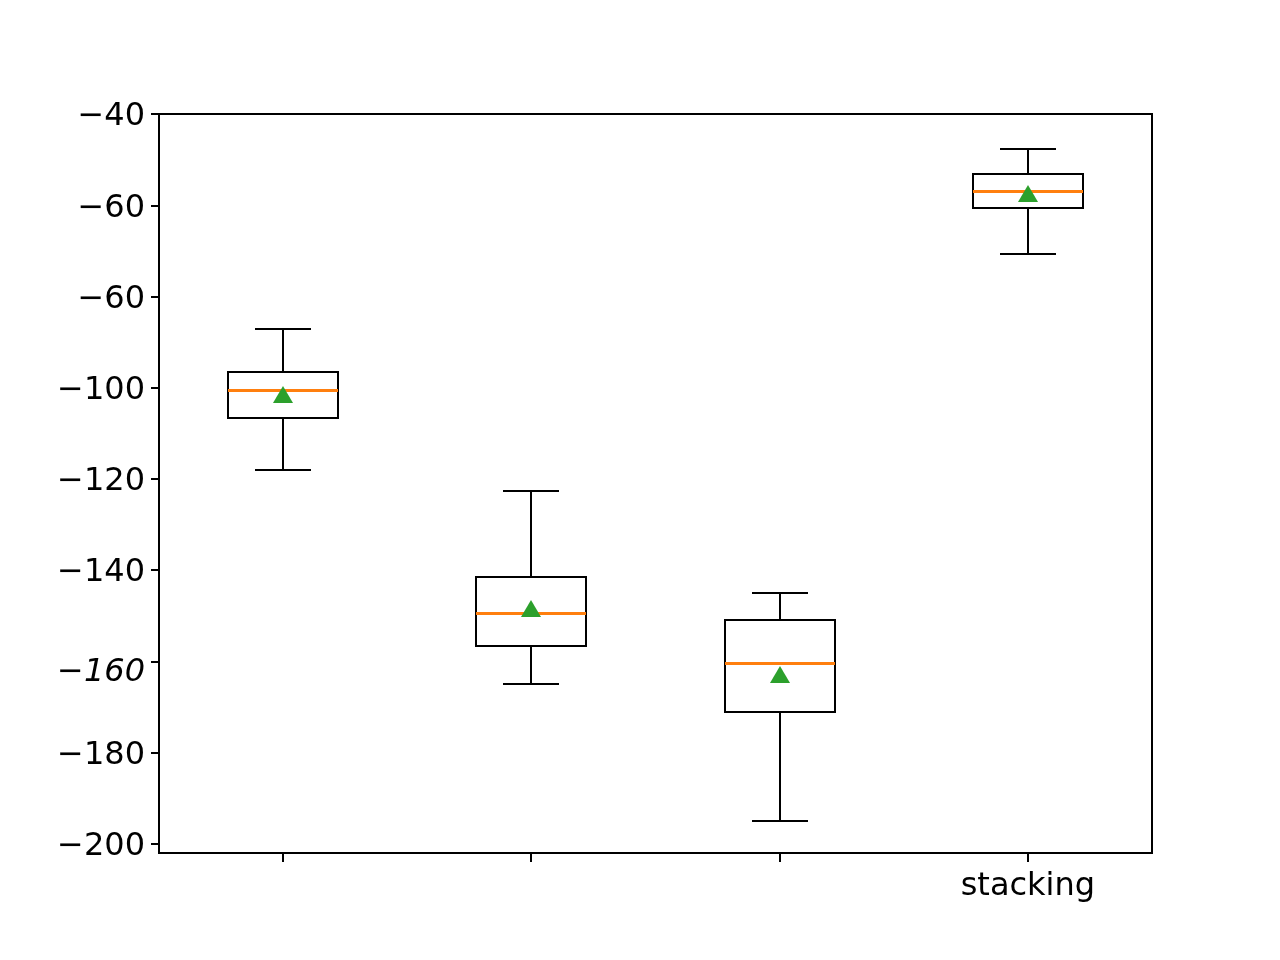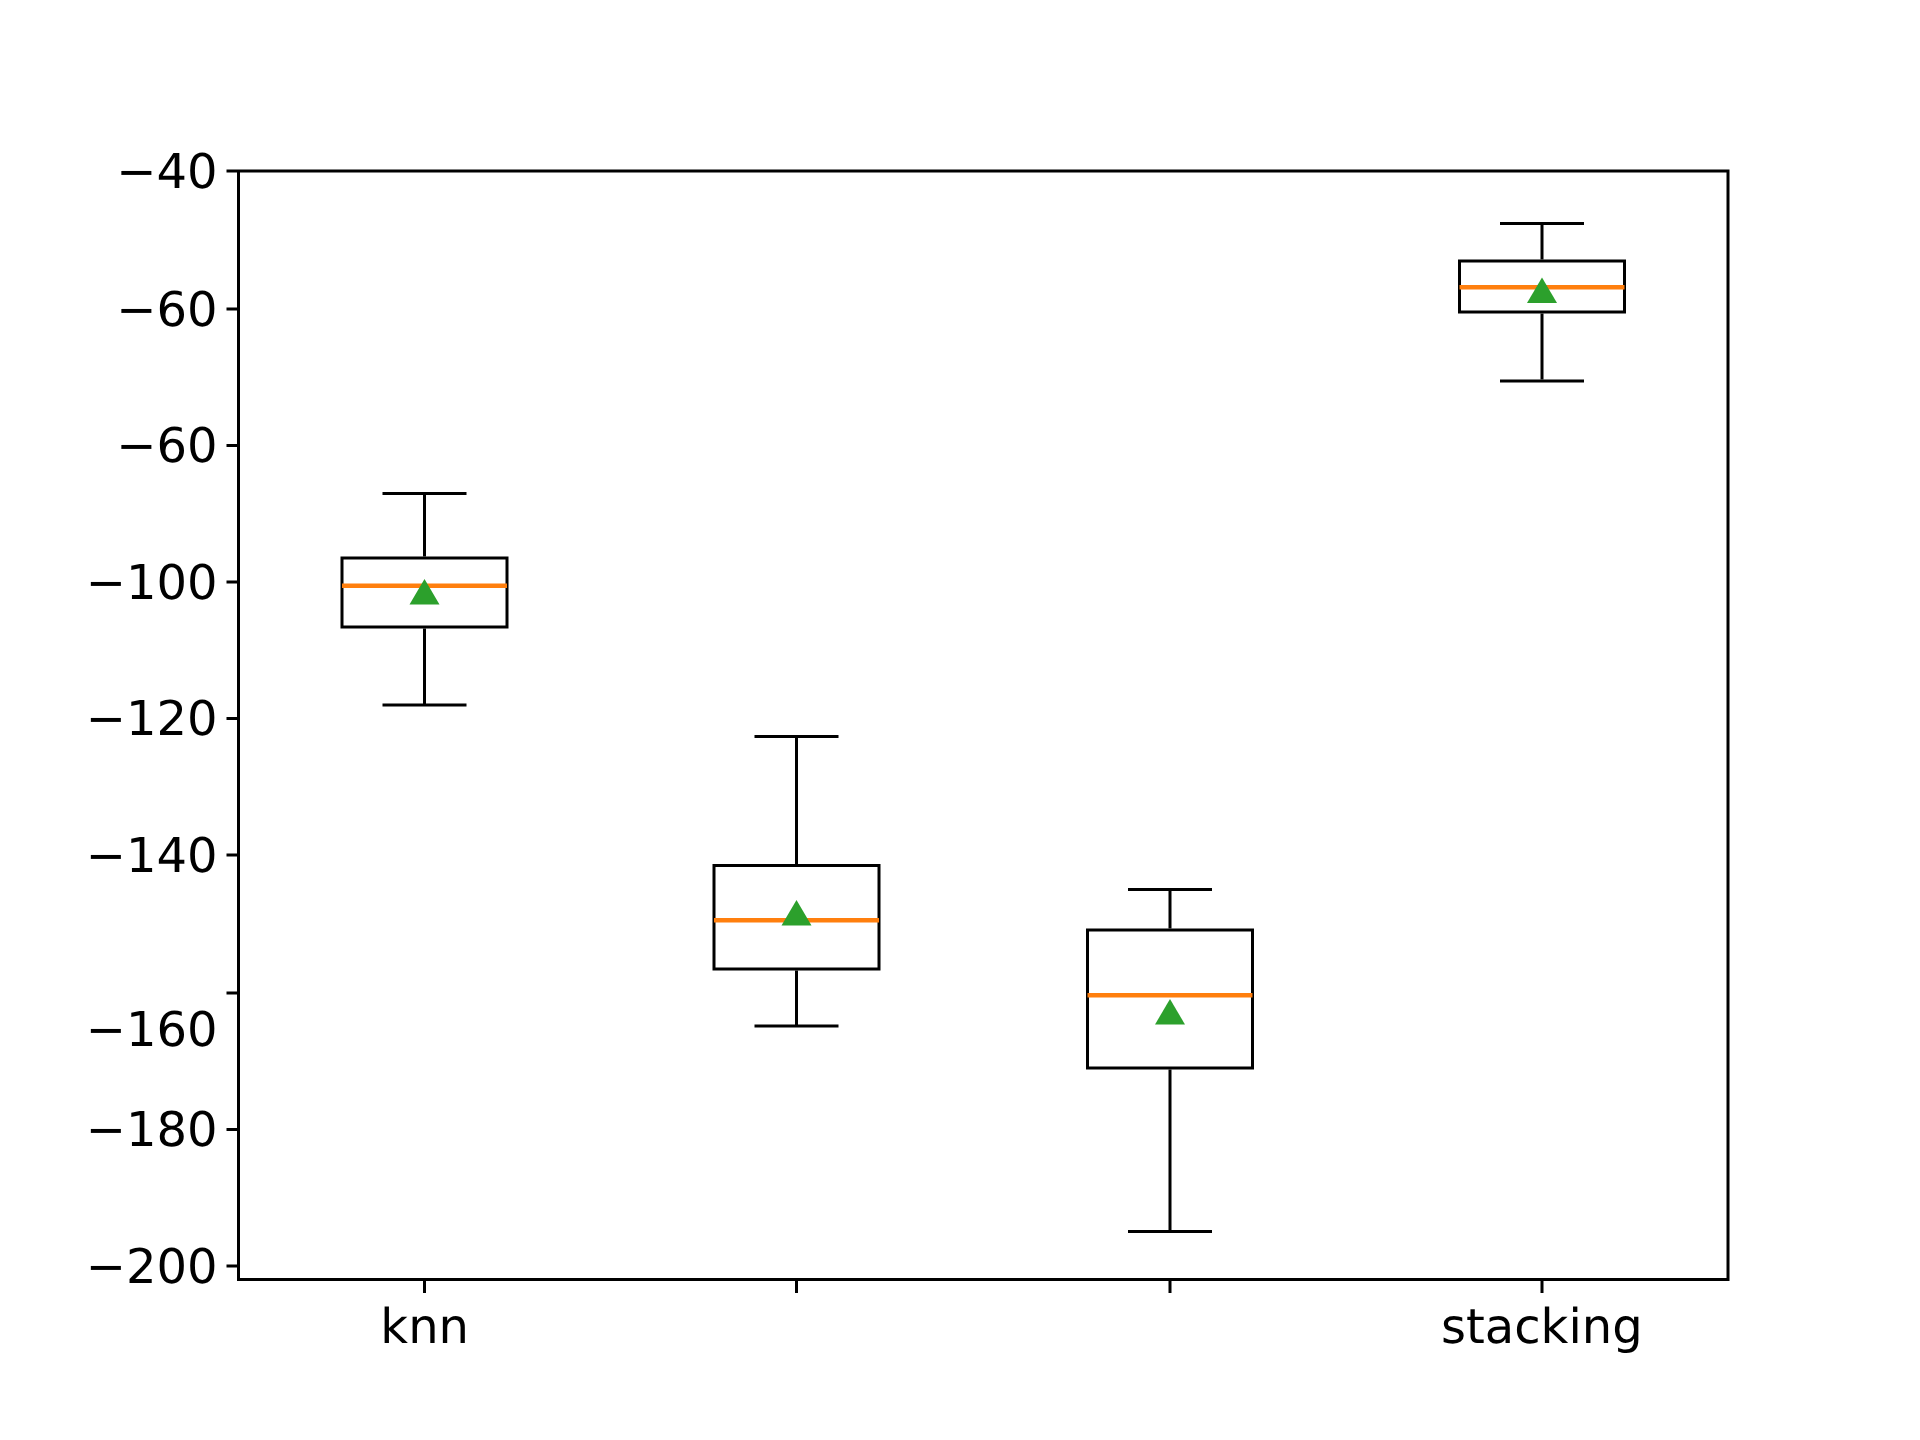--- a/index.html
+++ b/index.html
@@ -22,27 +22,26 @@
     <div class="tick-label ylab abs" style="left: 0px; top: 190.634px; width: 145px;">−60</div>
     <div class="blk abs" style="left: 151px; top: 295.812px; width: 7px; height: 2px;"></div>
     <div class="tick-label ylab abs" style="left: 0px; top: 281.812px; width: 145px;">−60</div>
     <div class="blk abs" style="left: 151px; top: 386.991px; width: 7px; height: 2px;"></div>
     <div class="tick-label ylab abs" style="left: 0px; top: 372.991px; width: 145px;">−100</div>
     <div class="blk abs" style="left: 151px; top: 478.169px; width: 7px; height: 2px;"></div>
     <div class="tick-label ylab abs" style="left: 0px; top: 464.169px; width: 145px;">−120</div>
     <div class="blk abs" style="left: 151px; top: 569.347px; width: 7px; height: 2px;"></div>
     <div class="tick-label ylab abs" style="left: 0px; top: 555.347px; width: 145px;">−140</div>
     <div class="blk abs" style="left: 151px; top: 660.526px; width: 7px; height: 2px;"></div>
-    <div class="tick-label ylab abs" style="left: 0px; top: 671px; width: 145px;">−160</div>
+    <div class="tick-label ylab abs" style="left: 0px; top: 655px; width: 145px; font-style: italic;">−160</div>
     <div class="blk abs" style="left: 151px; top: 751.704px; width: 7px; height: 2px;"></div>
     <div class="tick-label ylab abs" style="left: 0px; top: 737.704px; width: 145px;">−180</div>
     <div class="blk abs" style="left: 151px; top: 842.882px; width: 7px; height: 2px;"></div>
     <div class="tick-label ylab abs" style="left: 0px; top: 828.882px; width: 145px;">−200</div>
     <div class="blk abs" style="left: 282.125px; top: 854px; width: 2px; height: 8px;"></div>
-    <div class="tick-label xlab abs" style="left: 173.125px; top: 868px; width: 220px;">knn</div>
     <div class="blk abs" style="left: 530.375px; top: 854px; width: 2px; height: 8px;"></div>
     <div class="blk abs" style="left: 778.625px; top: 854px; width: 2px; height: 8px;"></div>
     <div class="blk abs" style="left: 1026.88px; top: 854px; width: 2px; height: 8px;"></div>
     <div class="tick-label xlab abs" style="left: 917.875px; top: 868px; width: 220px;">stacking</div>
     <div class="blk abs" style="left: 282.125px; top: 328.725px; width: 2px; height: 43.3097px;"></div>
     <div class="blk abs" style="left: 282.125px; top: 417.624px; width: 2px; height: 52.4275px;"></div>
     <div class="blk abs" style="left: 255.125px; top: 327.725px; width: 56px; height: 2px;"></div>
     <div class="blk abs" style="left: 255.125px; top: 469.051px; width: 56px; height: 2px;"></div>
     <div class="abs" style="left: 227.125px; top: 371.035px; width: 112px; height: 47.5891px; box-sizing: border-box; border: 2px solid rgb(0, 0, 0); background: rgb(255, 255, 255);"></div>
     <div class="abs" style="left: 228.125px; top: 388.77px; width: 110px; height: 3px; background: rgb(255, 127, 14);"></div>

